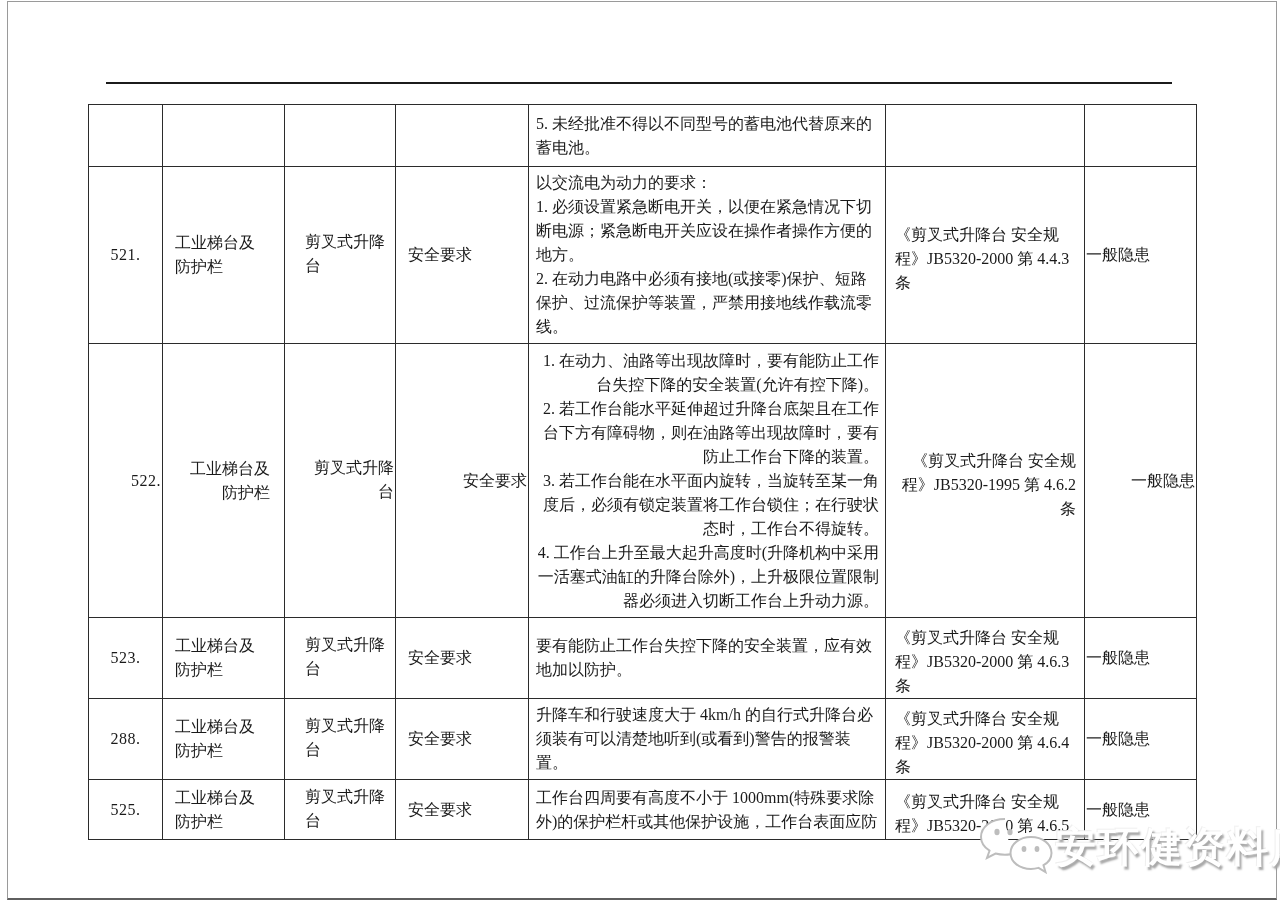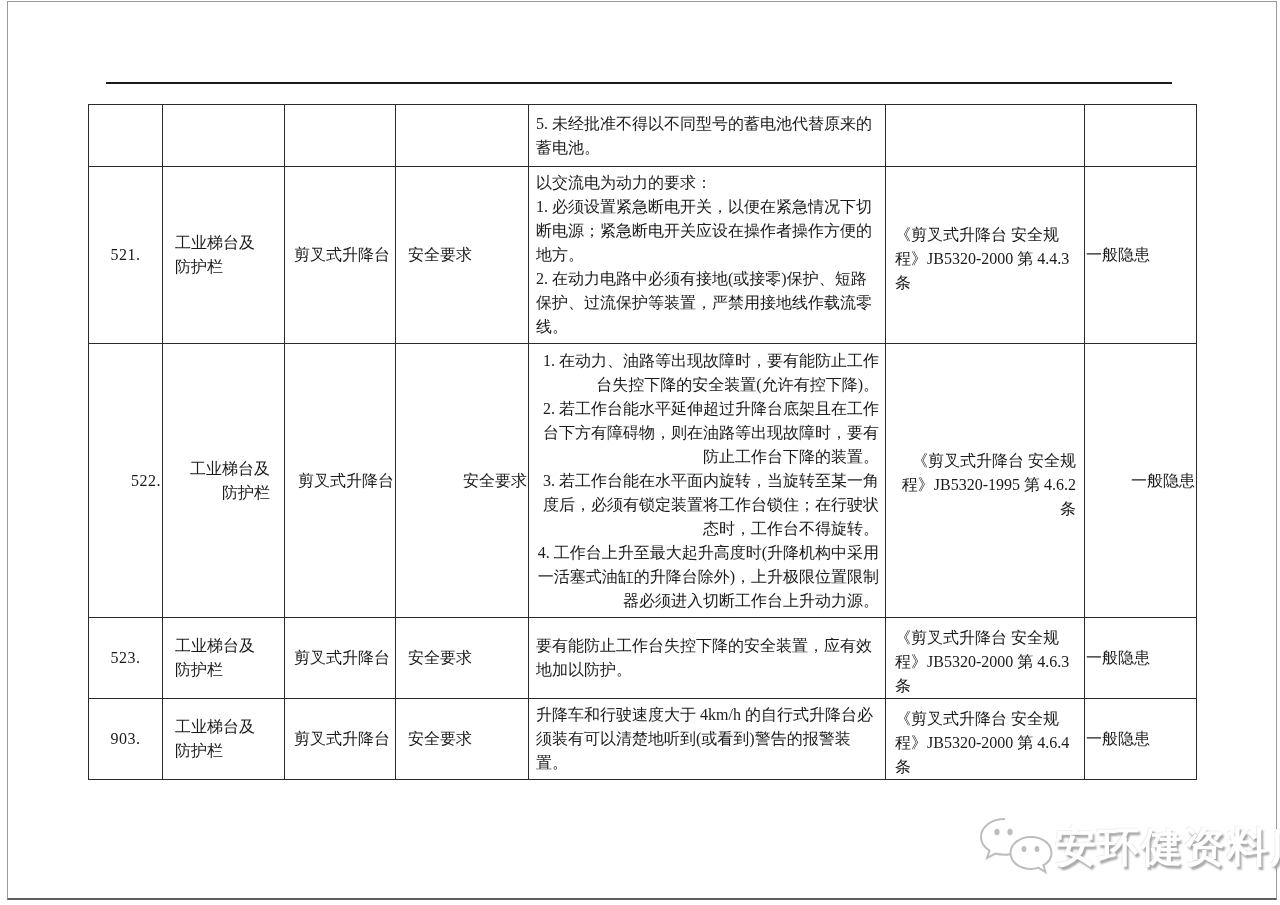--- a/index.html
+++ b/index.html
@@ -35,21 +35,21 @@
     word-break:break-all;
   }
   tr.r0 td{height:53px;}
   tr.r1 td{height:168px;}
   tr.r2 td{height:265px;text-align:right;}
   tr.r3 td{height:65px;}
   tr.r4 td{height:72px;}
   tr.r5 td{height:51px;}
   td.no{text-align:center;vertical-align:middle;font-size:15px;letter-spacing:0.5px;margin-left:19px;}
   td.cat{vertical-align:middle;padding:0 14px 0 12px;}
-  td.equip{vertical-align:middle;padding-left:9px;}
+  td.equip{vertical-align:middle;padding-left:20px;font-family:Liberation Mono, monospace;}
   td.req{vertical-align:middle;padding-left:12px;}
   td.desc{vertical-align:middle;padding:1px 6px 1px 7px;white-space:pre-line;}
   td.basis{vertical-align:middle;padding:8px 8px 0 9px;}
   td.level{vertical-align:middle;}
   .watermark{
     position:absolute;left:975px;top:815px;
     display:flex;align-items:center;
     user-select:none;
   }
   .wm-icon{width:80px;height:64px;flex:0 0 auto;}
@@ -116,26 +116,35 @@
       <tr class="r3">
         <td class="no">523.</td>
         <td class="cat">工业梯台及防护栏</td>
         <td class="equip">剪叉式升降台</td>
         <td class="req">安全要求</td>
         <td class="desc">要有能防止工作台失控下降的安全装置，应有效地加以防护。</td>
         <td class="basis">《剪叉式升降台 安全规程》JB5320-2000 第 4.6.3 条</td>
         <td class="level">一般隐患</td>
       </tr>
       <tr class="r4">
-        <td class="no">903.</td>
+        <td class="no">288.</td>
         <td class="cat">工业梯台及防护栏</td>
         <td class="equip">剪叉式升降台</td>
         <td class="req">安全要求</td>
         <td class="desc">升降车和行驶速度大于 4km/h 的自行式升降台必须装有可以清楚地听到(或看到)警告的报警装置。</td>
         <td class="basis">《剪叉式升降台 安全规程》JB5320-2000 第 4.6.4 条</td>
+        <td class="level">一般隐患</td>
+      </tr>
+      <tr class="r5">
+        <td class="no">525.</td>
+        <td class="cat">工业梯台及防护栏</td>
+        <td class="equip">剪叉式升降台</td>
+        <td class="req">安全要求</td>
+        <td class="desc">工作台四周要有高度不小于 1000mm(特殊要求除外)的保护栏杆或其他保护设施，工作台表面应防</td>
+        <td class="basis">《剪叉式升降台 安全规程》JB5320-2000 第 4.6.5</td>
         <td class="level">一般隐患</td>
       </tr>
     </tbody>
   </table>
 
   <div class="watermark">
     <svg class="wm-icon" viewBox="0 0 80 64" xmlns="http://www.w3.org/2000/svg">
       <g fill="#ffffff" stroke="#bdbdbd" stroke-width="2">
         <path d="M30 4 C16 4 6 12 6 22 c0 6 3.5 10.5 8.5 13.7 L12 43 l8.5 -4.5 c2.9 0.8 6.1 1.2 9.5 1.2 2 0 3.8 -0.2 5.6 -0.5" fill="#ffffff"></path>
         <ellipse cx="22" cy="17" rx="2.6" ry="3.2" fill="#bdbdbd" stroke="none"></ellipse>

